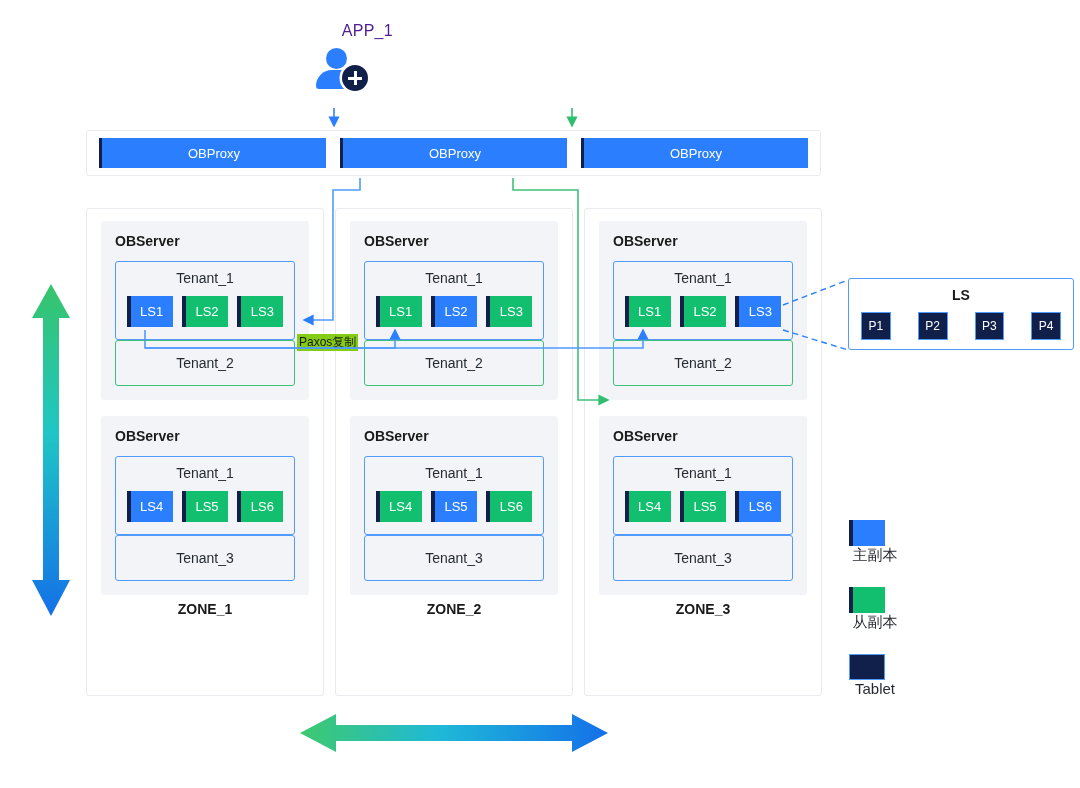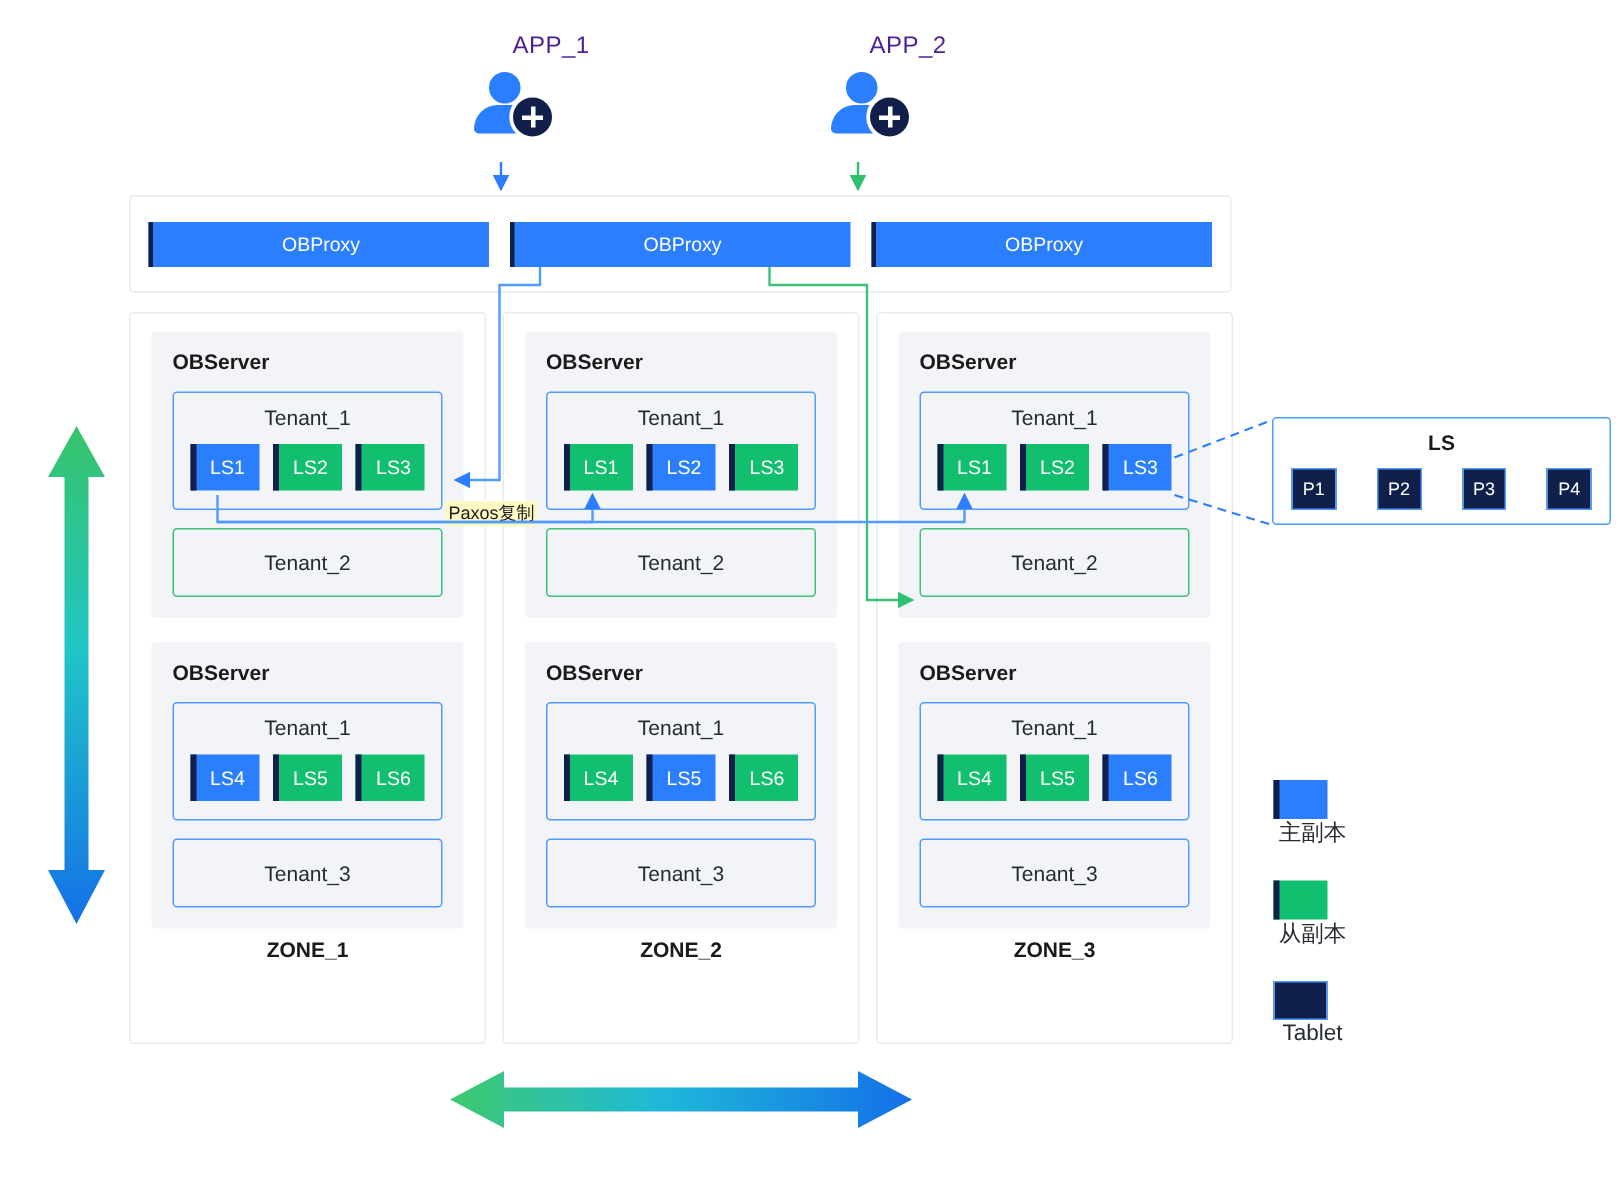--- a/index.html
+++ b/index.html
@@ -79,21 +79,20 @@
     margin-bottom: 16px;
   }
   .observer-title {
     text-align: left; font-size: 14px; font-weight: bold;
     color: #1a1a1a; margin-bottom: 12px;
   }
   .tenant {
     border: 1px solid #4f9bff;
     border-radius: 3px;
     padding: 8px 10px 12px 10px;
-    margin-bottom: 12px;
     background: transparent;
   }
   .tenant.green { border-color: #3fc07a; }
   .tenant.empty { padding: 14px 10px; }
   .tenant-title {
     text-align: center; font-size: 14px; color: #262b33;
     margin-bottom: 10px;
   }
   .tenant.empty .tenant-title { margin-bottom: 0; }
   .ls-row { display: flex; justify-content: space-around; gap: 8px; }
@@ -139,21 +138,21 @@
     border-left: 4px solid #10204b;
   }
   .legend-swatch.primary { background: #2b7fff; }
   .legend-swatch.replica { background: #11bf6f; }
   .legend-swatch.tablet  { background: #10204b; border: 1.5px solid #4f9bff; }
   .legend-text { font-size: 15px; color: #262b33; }
 
   
   .paxos-label {
     position: absolute; font-size: 12px; color: #1a1a1a;
-    background: #fef9c3; padding: 0 2px;
+    background: #84cc16; padding: 0 2px;
   }
   .scale-text {
     position: absolute;
     color: #ffffff; font-size: 13px; font-weight: normal;
     width: 16px; line-height: 17px; text-align: center;
   }
   .dr-text {
     position: absolute; color: #ffffff; font-size: 14px;
     text-align: center;
   }
@@ -170,30 +169,22 @@
 
   <div class="app-group" id="app-0" style="left:287px; top:22px; width:106px;">
     <div class="app-label">APP_1</div>
     <div class="user-icon">
       <div class="user-head"></div>
       <div class="user-body"></div>
       <div class="user-plus"></div>
     </div>
   </div>
 
-  <div class="app-group" id="app-1" style="left:525px; top:22px; width:106px;">
-    <div class="app-label">APP_2</div>
-    <div class="user-icon">
-      <div class="user-head"></div>
-      <div class="user-body"></div>
-      <div class="user-plus"></div>
-    </div>
-  </div>
-
-  <div class="proxy-bar" style="left:86px; top:130px; width:735px; height:65px;">
+
+  <div class="proxy-bar" style="left:86px; top:130px; width:735px; height:46px;">
     <div class="proxy">
       <span>OBProxy</span>
     </div>
     <div class="proxy">
       <span>OBProxy</span>
     </div>
     <div class="proxy">
       <span>OBProxy</span>
     </div>
   </div>

